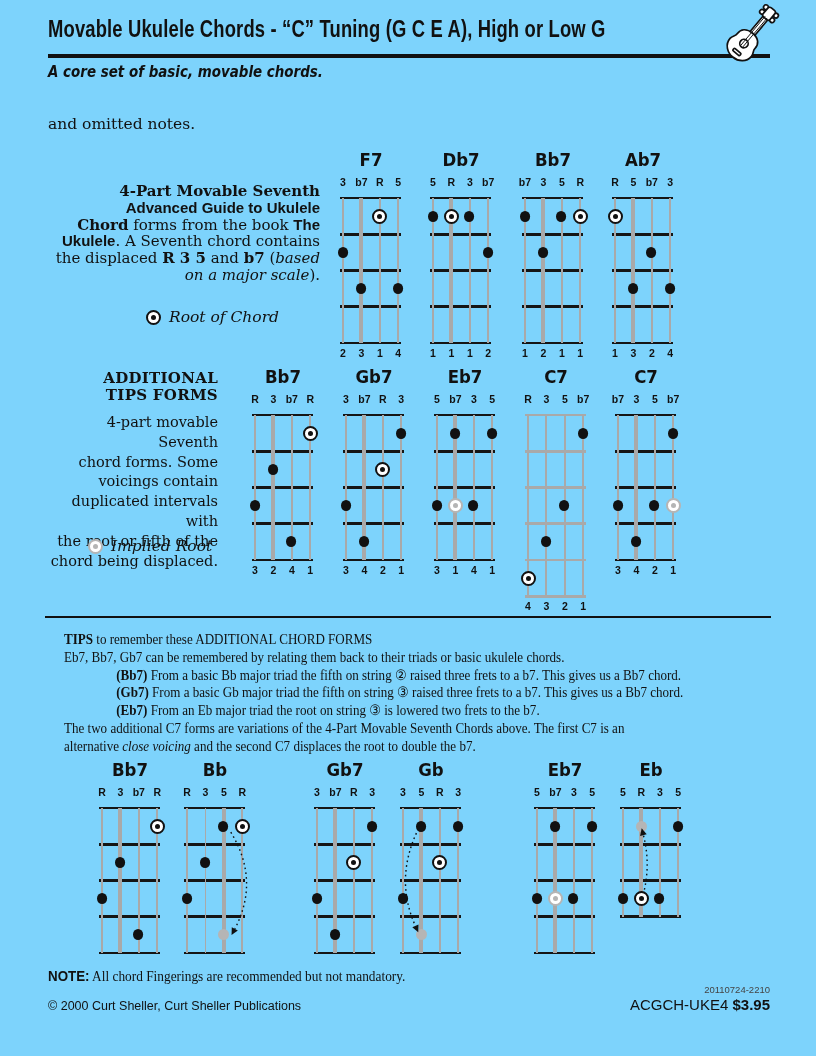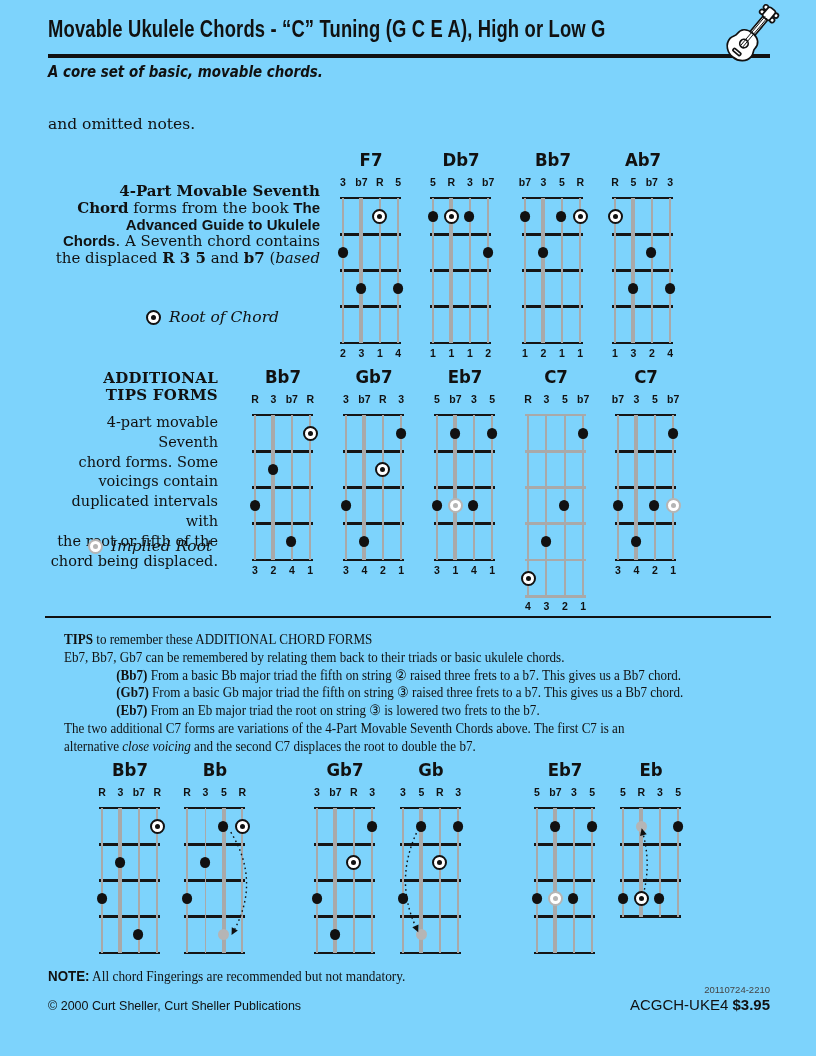--- a/index.html
+++ b/index.html
@@ -70,24 +70,25 @@
     </g>
   </svg>
 
   <div class="subtitle">A core set of basic, movable chords.</div>
   <div class="intro">
       <div><span>and omitted notes.</span></div>
     </div>
 
   <div class="s1desc">
       <div><span class="b">4-Part Movable Seventh</span></div>
+      <div><span class="b sans">Advanced Guide to Ukulele</span></div>
       <div><span class="b">Chord</span><span> forms from the book </span><span class="b sans">The</span></div>
-      <div><span class="b sans">Advanced Guide to Ukulele</span></div>
-      <div><span class="b sans">Chords</span><span>. A Seventh chord contains</span></div>
+      <div><span class="b sans">Ukulele</span><span>. A Seventh chord contains</span></div>
       <div><span>the displaced </span><span class="b">R 3 5</span><span> and </span><span class="b">b7</span><span> (</span><span class="i">based</span></div>
+      <div><span class="i">on a major scale</span><span>).</span></div>
     </div>
   <div class="legend" id="legendRoot">
     <span class="ring">
         <span class="pip"></span>
       </span>
     <span class="i">Root of Chord</span>
   </div>
 
   <div class="s2head">
       <div><span>ADDITIONAL</span></div>

